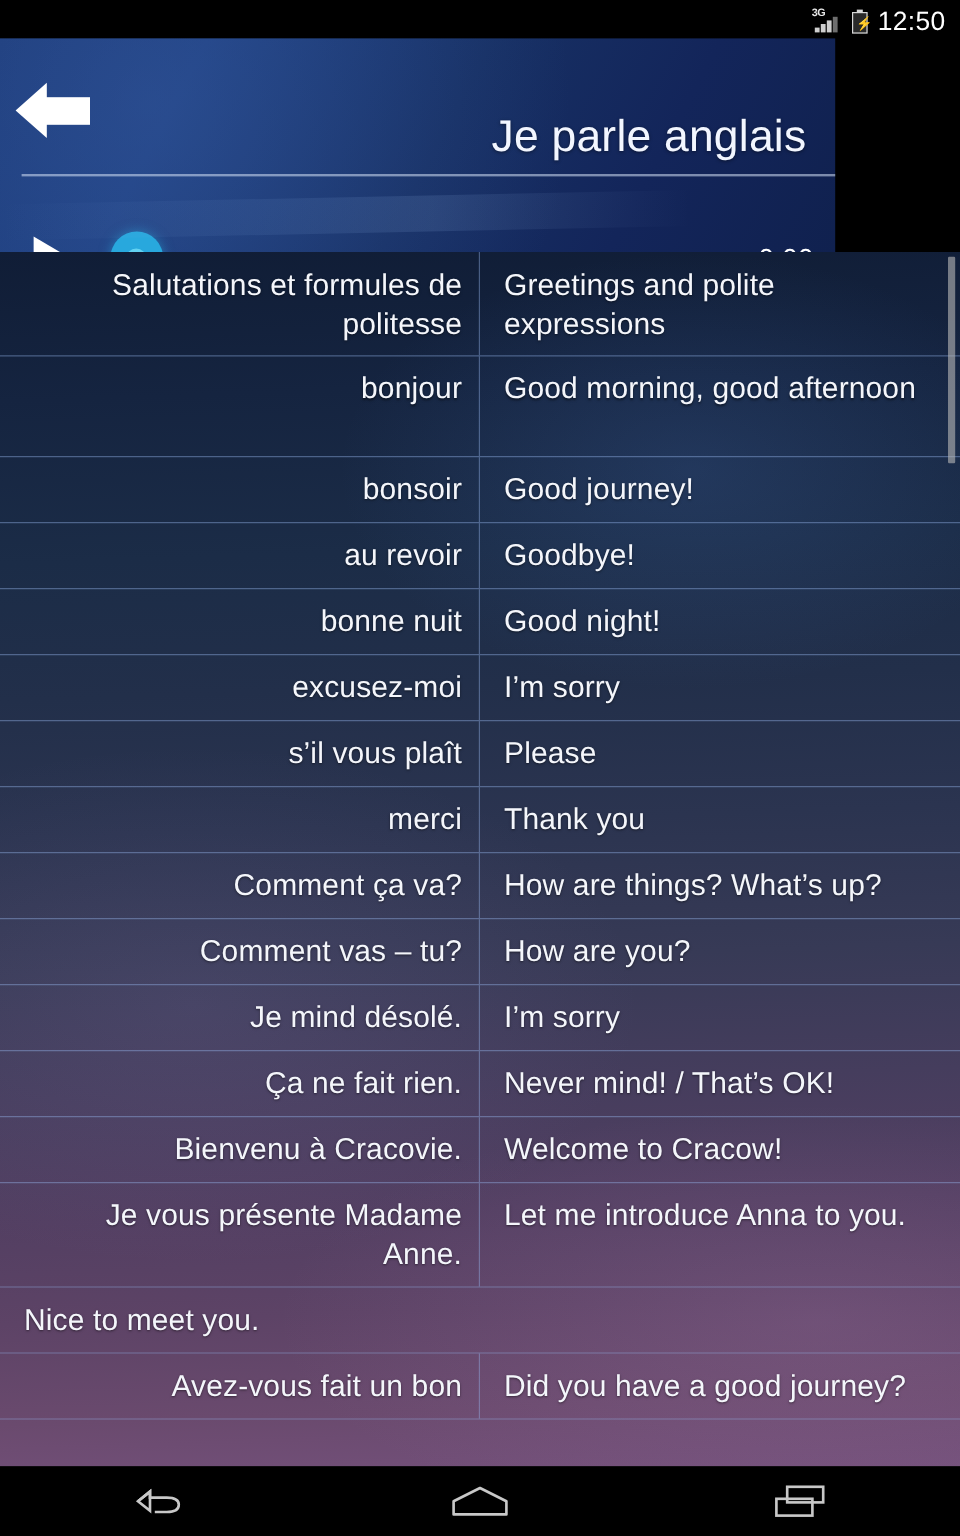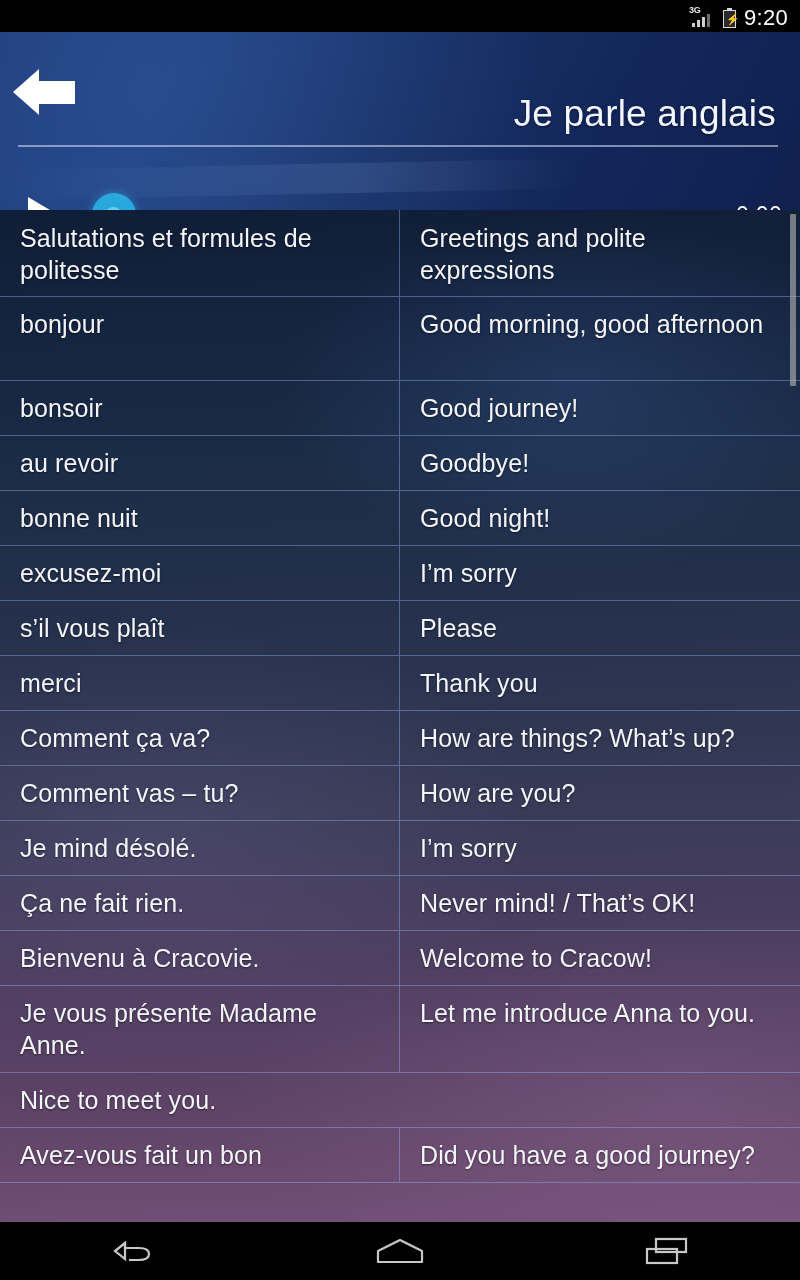--- a/index.html
+++ b/index.html
@@ -53,21 +53,21 @@
   .battery .bolt::before { content:"\26A1"; font-size:11px; color:#dcdcdc; }
 
   .clock {
     color:#ffffff; font-size:22px; line-height:22px;
     font-family:"Liberation Sans", sans-serif; letter-spacing:0.3px;
   }
 
   
   #header {
     position:absolute; top:32px; left:0;
-    width:800px; height:178px;
+    width:696px; height:178px;
     background:
       radial-gradient(circle at 18% 30%, rgba(60,95,165,0.40) 0%, rgba(60,95,165,0) 60%),
       linear-gradient(118deg, #1b3a78 0%, #1d3f80 22%, #173064 52%, #13255a 76%, #10214f 100%);
     overflow:hidden;
   }
   #header::after{
     content:""; position:absolute; left:0; top:130px; width:800px; height:30px;
     background:linear-gradient(90deg, rgba(120,160,220,0) 0%, rgba(130,170,225,0.10) 28%, rgba(150,185,235,0.14) 45%, rgba(120,160,220,0) 72%);
     transform:rotate(-1.2deg);
     pointer-events:none;
@@ -174,21 +174,21 @@
     position:relative;
     padding:11px 14px 11px 20px;
     color:#f4f6fb;
     font-size:25px;
     line-height:32px;
     font-weight:300;
     letter-spacing:0.1px;
     text-shadow:0 1px 2px rgba(0,0,0,0.5);
     overflow:hidden;
   }
-  .cell.src { width:400px; border-right:1px solid rgba(150,180,235,0.42); }
+  .cell.src { width:400px; border-right:1px solid rgba(150,180,235,0.42);text-align:right; }
   .cell.dst { width:400px; }
 
   .row.r-title .cell { padding-top:12px; padding-bottom:10px; }
   .row.r-tall .cell  { padding-bottom:40px; }
 
   #scrollbar-track {
     position:absolute; top:0; right:2px;
     width:6px; height:1012px;
     pointer-events:none;
   }
@@ -230,21 +230,21 @@
             <i></i>
         </span>
       </span>
 
       <span class="battery">
         <span class="cap"></span>
         <span class="body"></span>
         <span class="bolt"></span>
       </span>
 
-      <span class="clock">9:20</span>
+      <span class="clock">12:50</span>
     </div>
   </div>
 
   <div id="header">
 
     <div id="back-button">
       <span class="arrow-left">
         <span class="head"></span>
         <span class="shaft"></span>
       </span>

